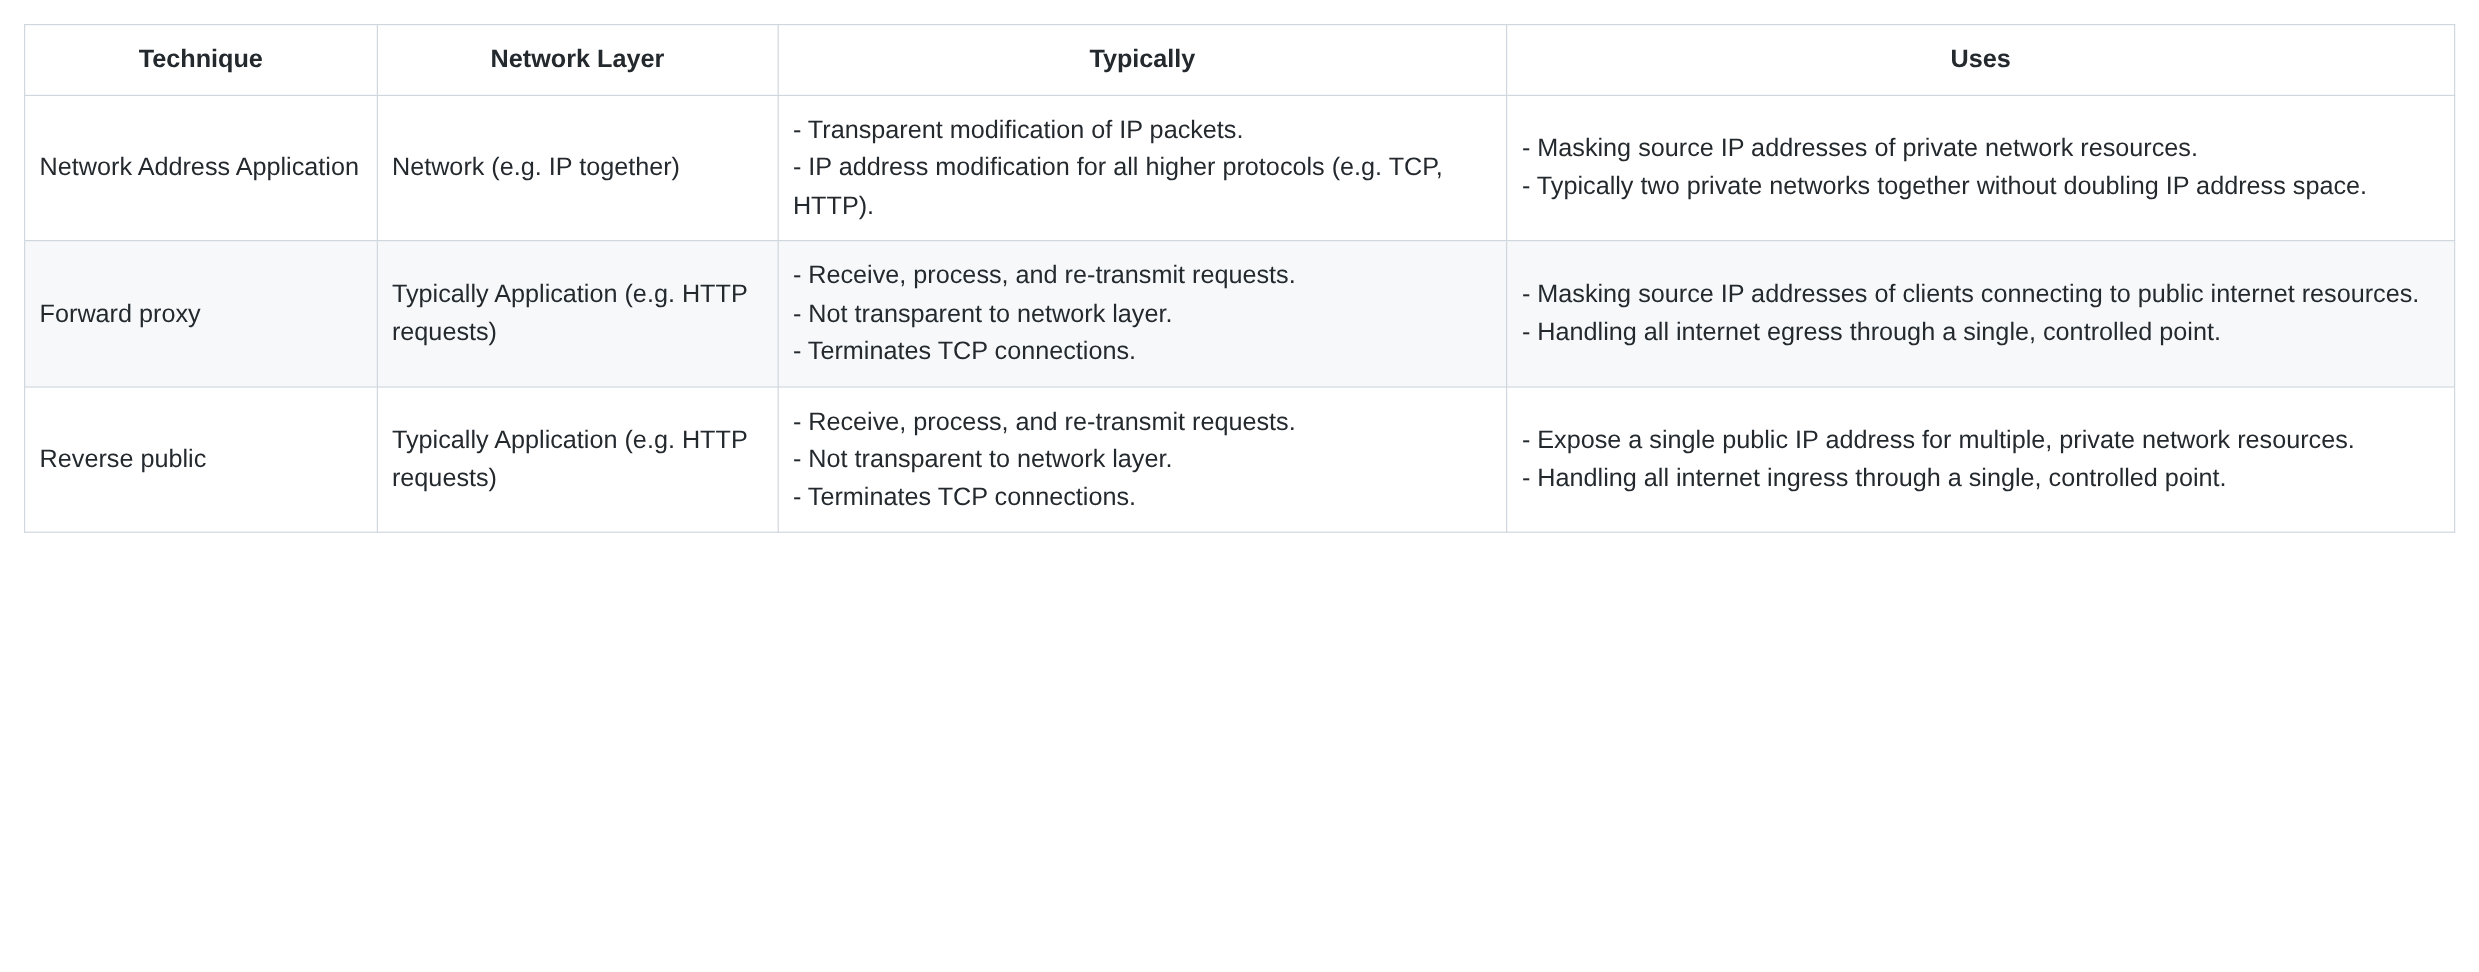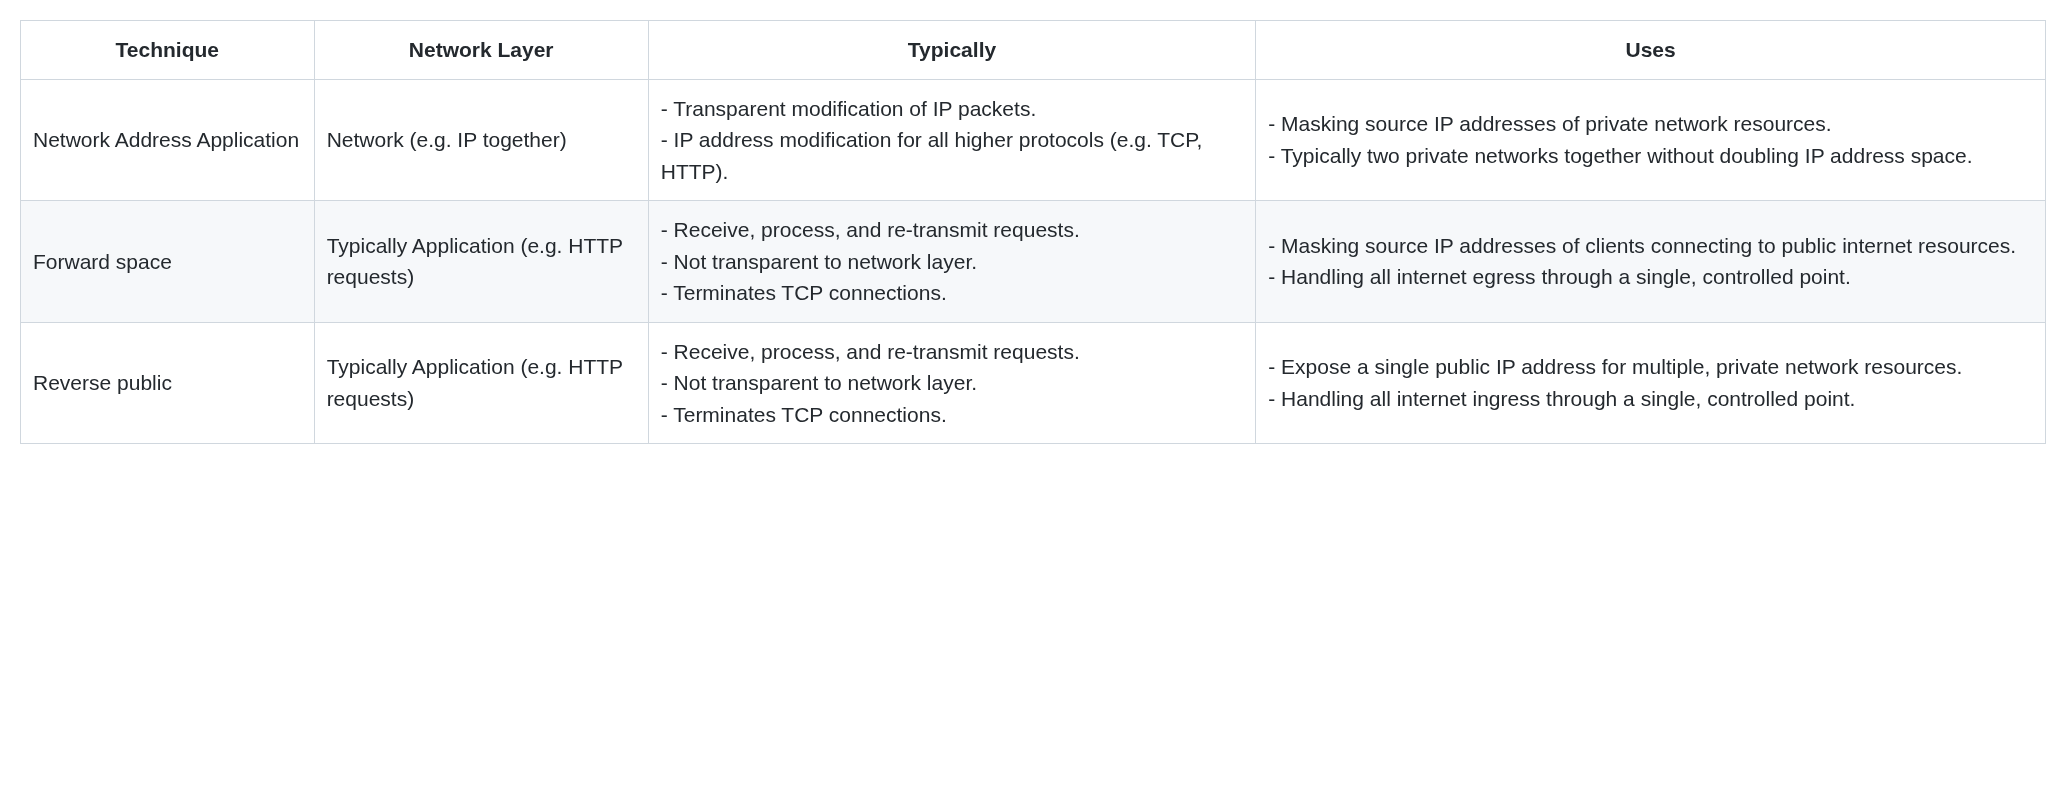--- a/index.html
+++ b/index.html
@@ -58,21 +58,21 @@
   <tbody>
     <tr>
       <td>Network Address Application</td>
       <td>Network (e.g. IP together)</td>
       <td class="multiline">- Transparent modification of IP packets.
 - IP address modification for all higher protocols (e.g. TCP, HTTP).</td>
       <td class="multiline">- Masking source IP addresses of private network resources.
 - Typically two private networks together without doubling IP address space.</td>
     </tr>
     <tr>
-      <td>Forward space</td>
+      <td>Forward proxy</td>
       <td>Typically Application (e.g. HTTP requests)</td>
       <td class="multiline">- Receive, process, and re-transmit requests.
 - Not transparent to network layer.
 - Terminates TCP connections.</td>
       <td class="multiline">- Masking source IP addresses of clients connecting to public internet resources.
 - Handling all internet egress through a single, controlled point.</td>
     </tr>
     <tr>
       <td>Reverse public</td>
       <td>Typically Application (e.g. HTTP requests)</td>

